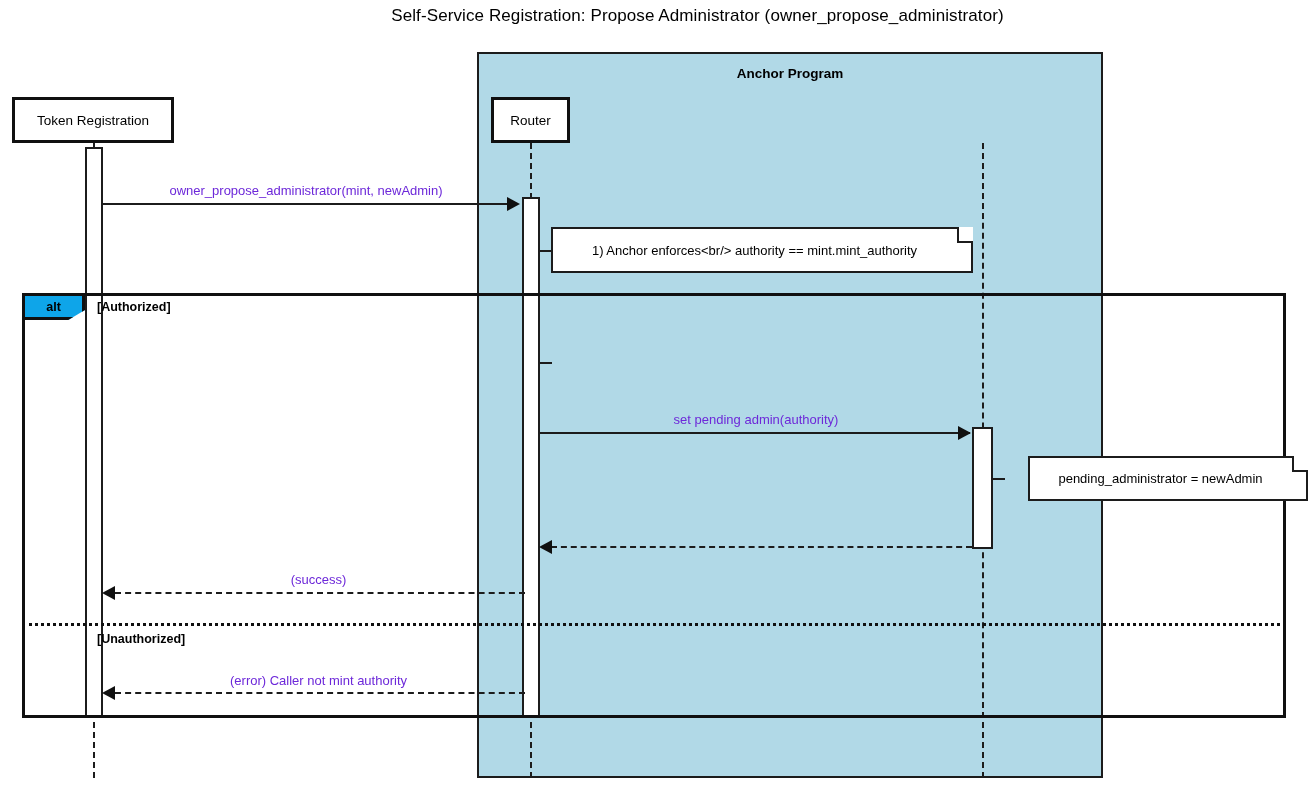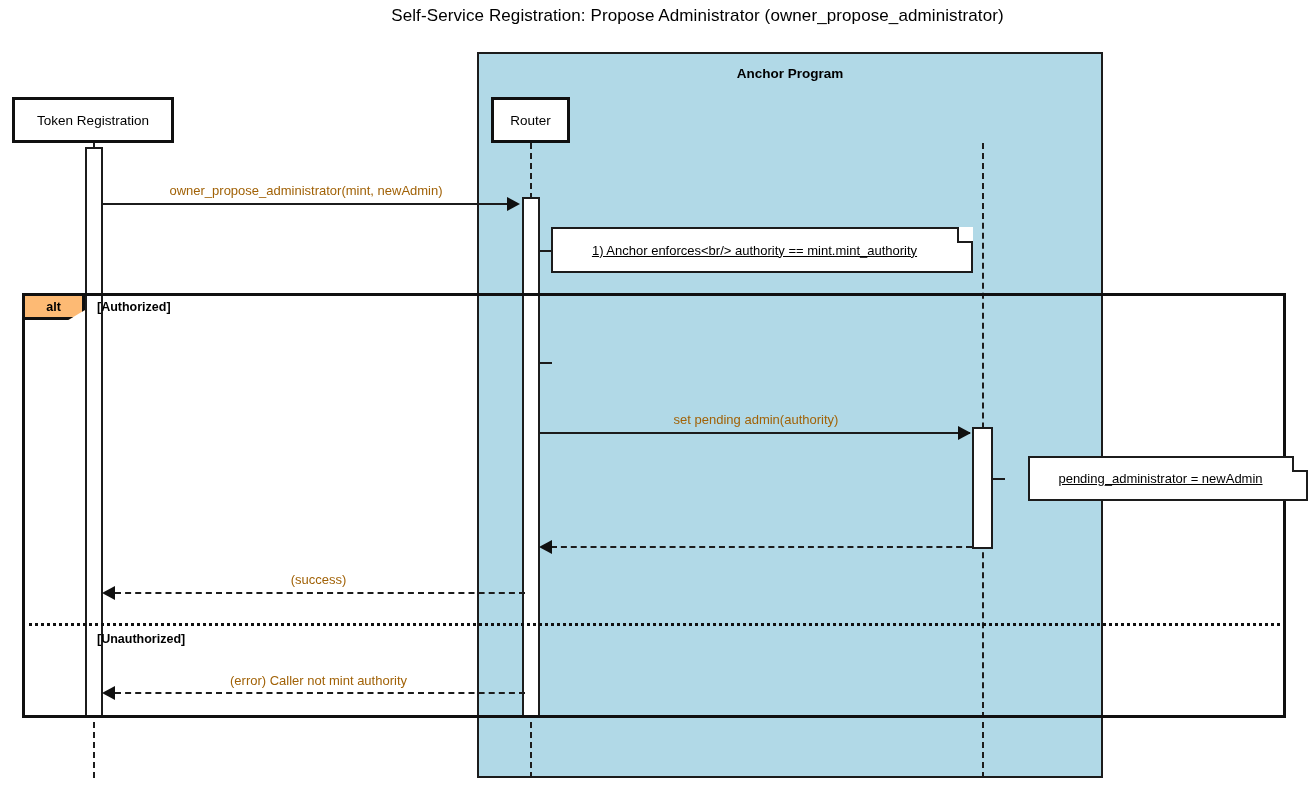--- a/index.html
+++ b/index.html
@@ -99,21 +99,21 @@
   .arrowhead-left {
     position: absolute;
     width: 0; height: 0;
     border-top: 7px solid transparent;
     border-bottom: 7px solid transparent;
     border-right: 13px solid #101010;
   }
   .msg-label {
     position: absolute;
     font-size: 13px;
-    color: #a16207;
+    color: #6d28d9;
     white-space: nowrap;
     text-align: center;
   }
 
   
   .note {
     position: absolute;
     box-sizing: border-box;
     background: #ffffff;
     font-size: 13px;
@@ -147,39 +147,38 @@
     box-sizing: border-box;
   }
   .note-text {
     position: absolute;
     inset: 0;
     display: flex;
     align-items: center;
     justify-content: center;
     padding: 0 27px 0 12px;
     box-sizing: border-box;
-    text-decoration: underline;
   }
   .note-connector {
     position: absolute;
     height: 0;
     border-top: 2px solid #1c1c1c;
   }
 
   
   .frag-box {
     position: absolute;
     box-sizing: border-box;
     border: 3px solid #101010;
     background: transparent;
   }
   .frag-tag {
     position: absolute;
     box-sizing: border-box;
-    background: #fdba74;
+    background: #0ea5e9;
     border-right: 3px solid #101010;
     border-bottom: 3px solid #101010;
     clip-path: polygon(0 0, 100% 0, 100% 58%, 72% 100%, 0 100%);
     display: flex;
     align-items: center;
     justify-content: center;
     font-size: 12.5px;
     font-weight: bold;
     color: #000000;
   }

